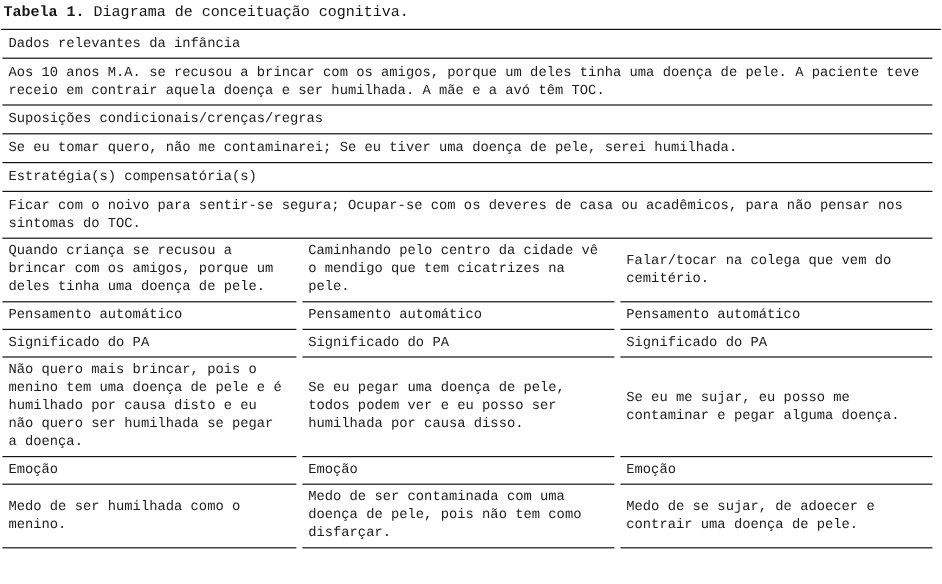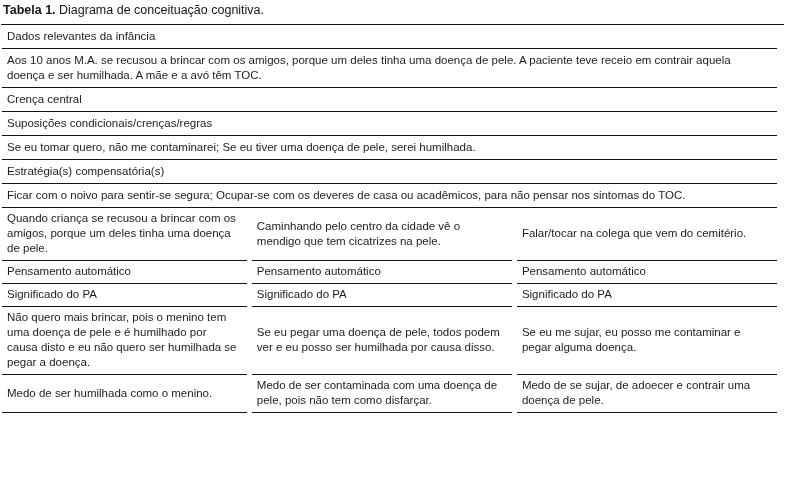--- a/index.html
+++ b/index.html
@@ -5,21 +5,21 @@
   html, body {
     margin: 0;
     padding: 0;
     background: #ffffff;
   }
   .page {
     position: relative;
     width: 785px;
     height: 487px;
     background: #ffffff;
-    font-family: Liberation Sans, sans-serif;
+    font-family: Liberation Mono, monospace;
     color: #1d1d1d;
     box-sizing: border-box;
     overflow: hidden;
   }
   .table-title {
     font-size: 12.5px;
     line-height: 15px;
     padding: 3px 2px 6px 2px;
     margin: 0 1px;
     border-bottom: 1.4px solid #141414;
@@ -64,23 +64,20 @@
         <col class="c3">
       </colgroup>
     <tbody>
       <tr class="sec">
           <td colspan="3">Dados relevantes da infância</td>
         </tr>
       <tr class="sec">
           <td colspan="3">Aos 10 anos M.A. se recusou a brincar com os amigos, porque um deles tinha uma doença de pele. A paciente teve receio em contrair aquela doença e ser humilhada. A mãe e a avó têm TOC.</td>
         </tr>
       <tr class="sec">
-          <td colspan="3">Crença central</td>
-        </tr>
-      <tr class="sec">
           <td colspan="3">Suposições condicionais/crenças/regras</td>
         </tr>
       <tr class="sec">
           <td colspan="3">Se eu tomar quero, não me contaminarei; Se eu tiver uma doença de pele, serei humilhada.</td>
         </tr>
       <tr class="sec">
           <td colspan="3">Estratégia(s) compensatória(s)</td>
         </tr>
       <tr class="sec">
           <td colspan="3">Ficar com o noivo para sentir-se segura; Ocupar-se com os deveres de casa ou acadêmicos, para não pensar nos sintomas do TOC.</td>
@@ -105,20 +102,25 @@
         <td>Significado do PA</td>
         <td>Significado do PA</td>
       </tr>
 
       <tr>
         <td>Não quero mais brincar, pois o menino tem uma doença de pele e é humilhado por causa disto e eu não quero ser humilhada se pegar a doença.</td>
         <td>Se eu pegar uma doença de pele, todos podem ver e eu posso ser humilhada por causa disso.</td>
         <td>Se eu me sujar, eu posso me contaminar e pegar alguma doença.</td>
       </tr>
 
+      <tr>
+        <td>Emoção</td>
+        <td>Emoção</td>
+        <td>Emoção</td>
+      </tr>
 
       <tr>
         <td>Medo de ser humilhada como o menino.</td>
         <td>Medo de ser contaminada com uma doença de pele, pois não tem como disfarçar.</td>
         <td>Medo de se sujar, de adoecer e contrair uma doença de pele.</td>
       </tr>
 
     </tbody>
   </table>
 

